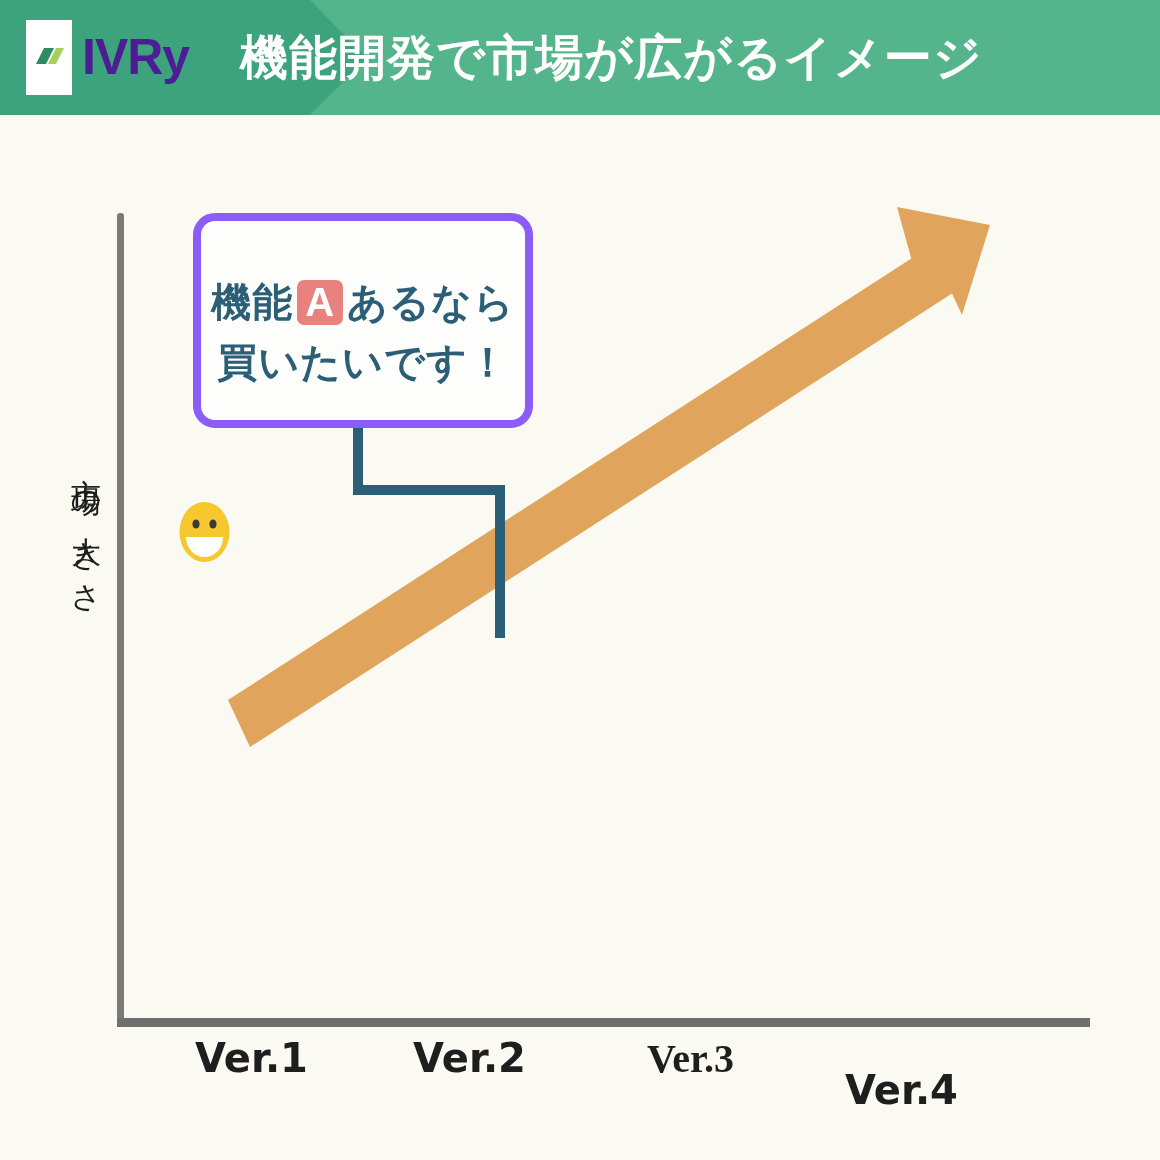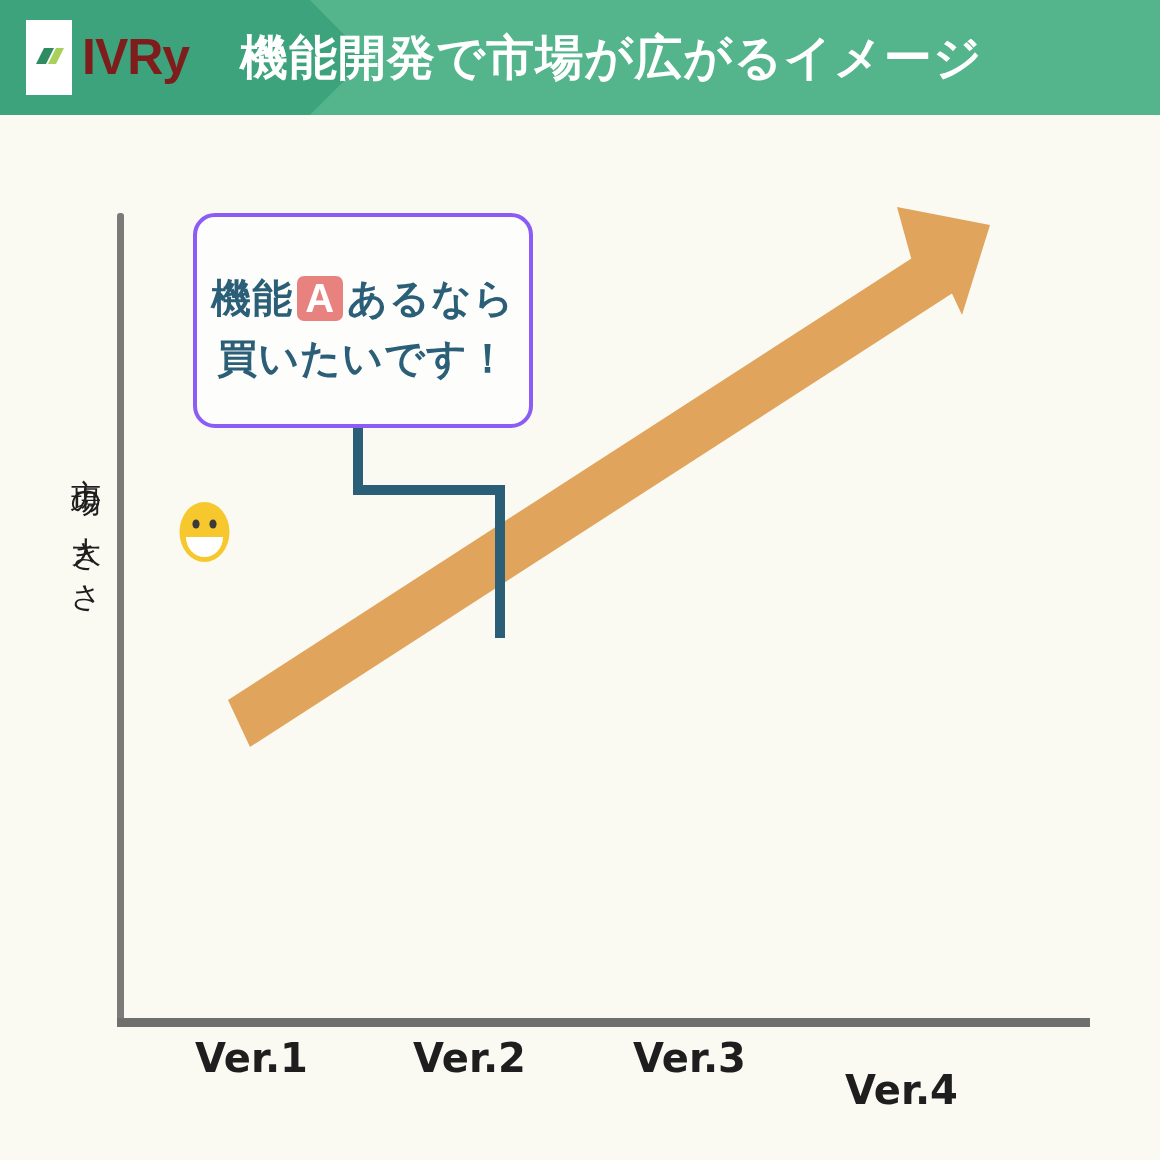--- a/index.html
+++ b/index.html
@@ -27,21 +27,21 @@
     border-bottom:57px solid transparent;
     border-left:57px solid #3DA37C;
   }
   .logo-mark{
     position:absolute; left:26px; top:20px; width:46px; height:75px;
     background:#FFFFFF;
   }
   .logo-glyph{ position:absolute; left:0; top:0; width:46px; height:75px; }
   .logo-text{
     position:absolute; left:82px; top:22px;
-    color:#7f1d1d; font-size:50px; font-weight:bold; letter-spacing:-1px;
+    color:#4c1d95; font-size:50px; font-weight:bold; letter-spacing:-1px;
     line-height:70px; font-family:"Liberation Sans", sans-serif;
   }
   .header-title{
     position:absolute; left:240px; top:18px;
     color:#FFFFFF; font-size:48px; font-weight:bold;
     letter-spacing:1px; line-height:78px;
     font-family:"DejaVu Sans", sans-serif;
     white-space:nowrap;
   }
 
@@ -75,21 +75,21 @@
 
   
   .arrow{ position:absolute; left:0; top:0; width:1160px; height:1045px; pointer-events:none; }
 
   
   .connector{ position:absolute; left:0; top:0; width:1160px; height:1045px; pointer-events:none; }
 
   
   .bubble{
     position:absolute; left:193px; top:98px; width:340px; height:215px;
-    background:#FDFDFB; border:4px solid #8b5cf6; border-radius:22px;
+    background:#FDFDFB; border:8px solid #8b5cf6; border-radius:22px;
     z-index:6;
   }
   .bubble-line{
     position:absolute; left:0; right:0; text-align:center;
     color:#2A5F77; font-weight:bold; font-size:40px;
     font-family:"DejaVu Sans", sans-serif;
     letter-spacing:1px; white-space:nowrap;
   }
   .bubble-line.l1{ top:54px; }
   .bubble-line.l2{ top:114px; }
@@ -149,21 +149,21 @@
 
     <div class="bar" style="left:845px;">
       
       
       
       
     </div>
 
     <div class="x-label" style="left:195px;">Ver.1</div>
     <div class="x-label" style="left:413px;">Ver.2</div>
-    <div class="x-label" style="left:633px;">Ver.3</div>
+    <div class="x-label" style="left:647px;font-family:Liberation Serif, serif;">Ver.3</div>
     <div class="x-label" style="left:845px;margin-top:32px;">Ver.4</div>
 
     <svg class="connector" viewBox="0 0 1160 1045">
       <path d="M 358,305 L 358,375 L 500,375 L 500,523" stroke="#2A5F77" stroke-width="10" fill="none" stroke-linecap="butt"></path>
     </svg>
 
     <div class="bubble">
       <div class="bubble-line l1"><span>機能</span><span class="chip">A</span><span>あるなら</span></div>
       <div class="bubble-line l2">買いたいです！</div>
     </div>

